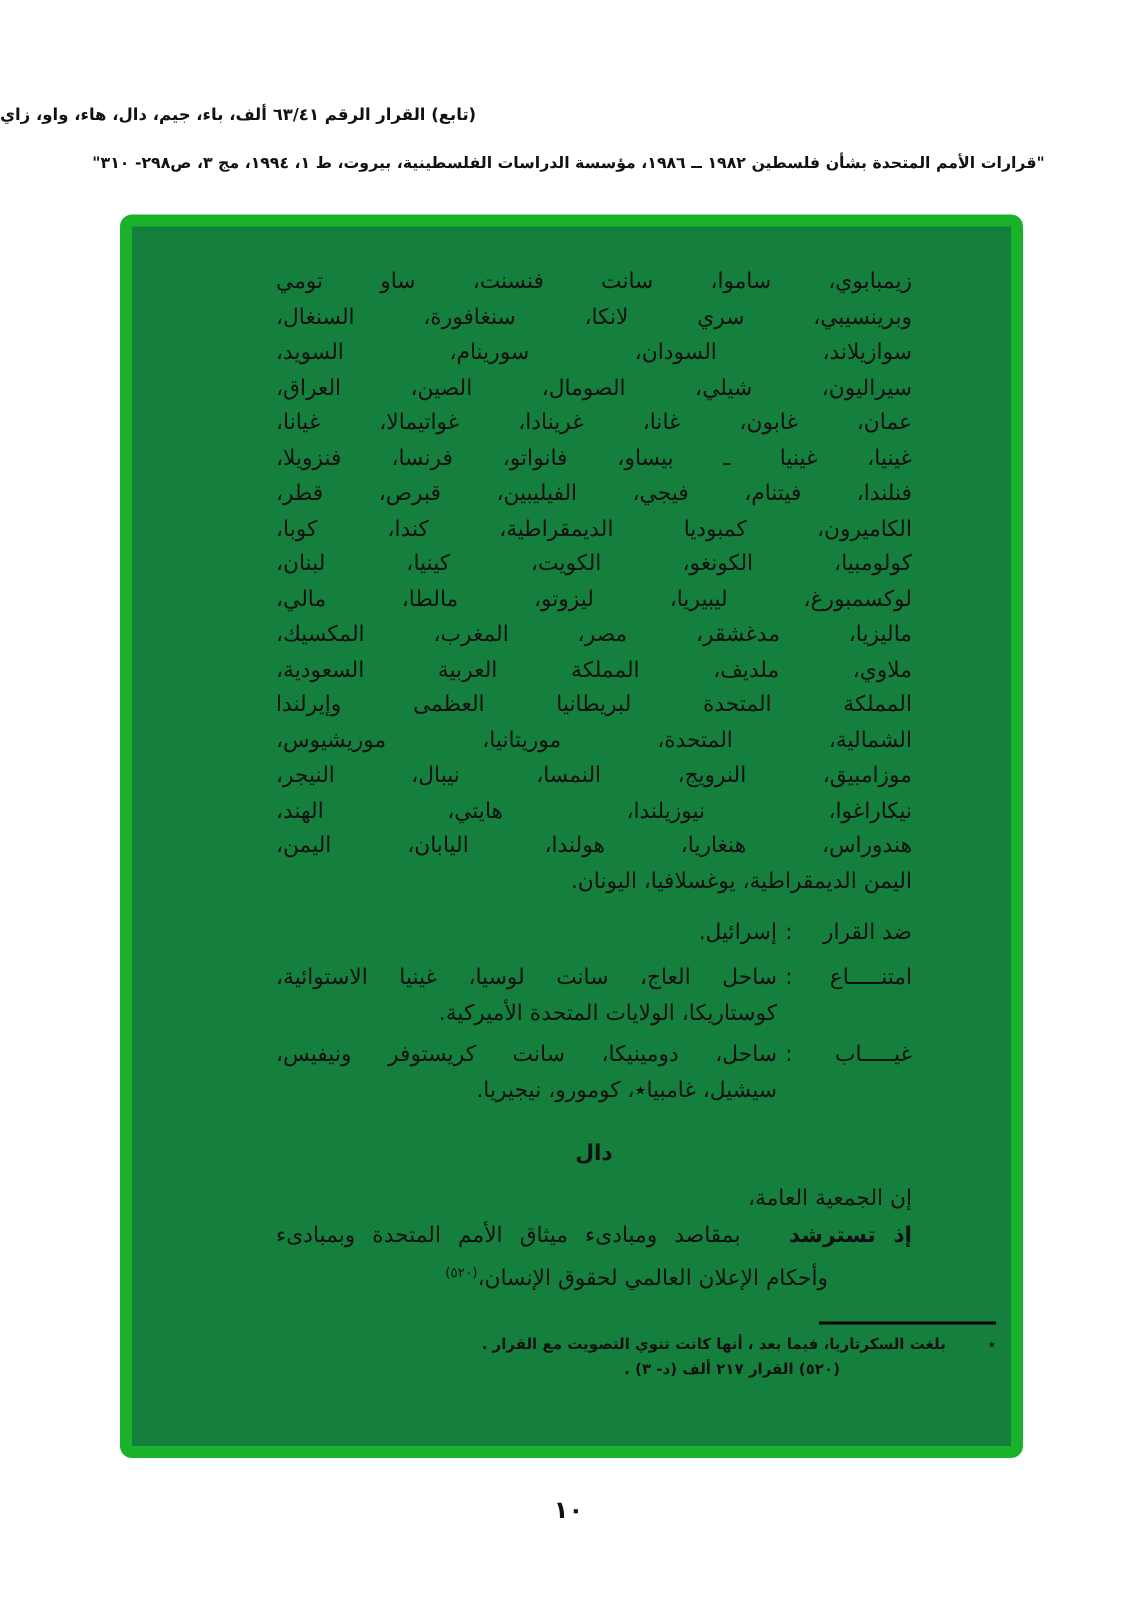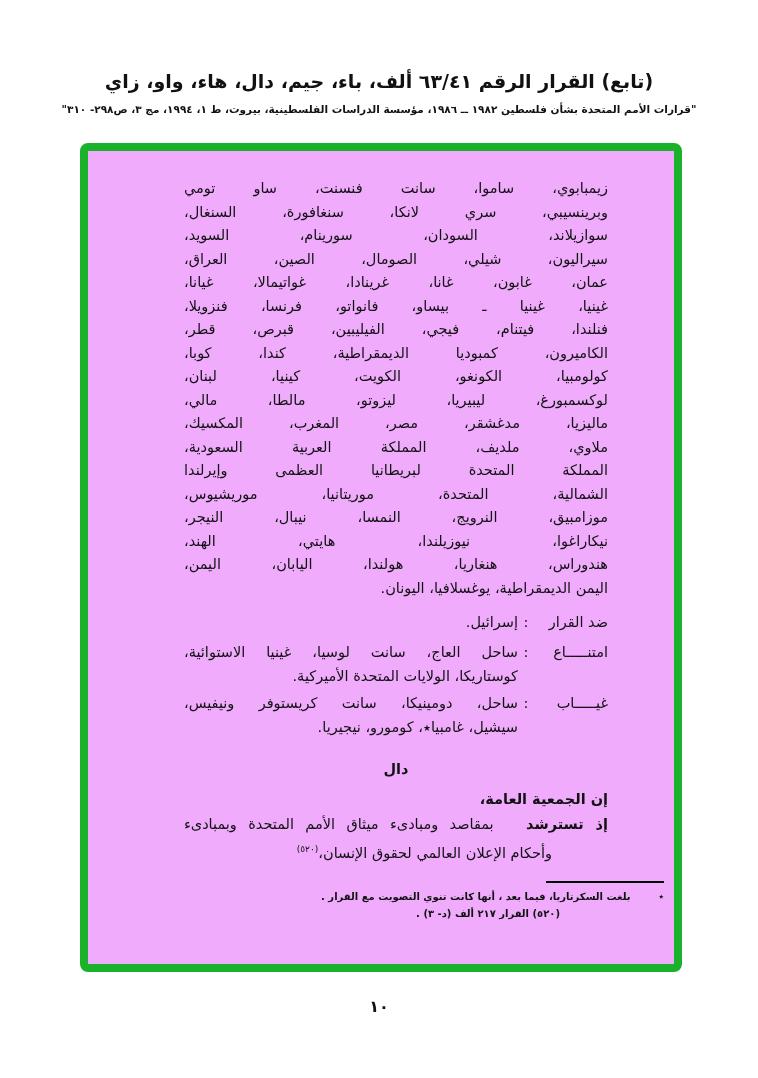--- a/index.html
+++ b/index.html
@@ -2,31 +2,31 @@
 <html lang="ar"><head>
 <meta charset="utf-8">
 <style>
   html,body{margin:0;padding:0;}
   body{
     width:758px;height:1078px;position:relative;background:#ffffff;
     font-family:"DejaVu Sans","Liberation Sans",sans-serif;color:#111;
     overflow:hidden;
   }
   .header-title{
-    position:absolute;top:70px;left:0;right:0;text-align:center;
-    direction:rtl;font-weight:bold;font-size:19px;letter-spacing:0;
+    position:absolute;top:70px;left:0;right:0;text-align:left;
+    direction:rtl;font-weight:bold;font-size:11px;letter-spacing:0;
   }
   .header-source{
     position:absolute;top:103px;left:0;right:0;text-align:center;
     direction:rtl;font-weight:bold;font-size:10.5px;
   }
   .green-box{
     position:absolute;top:143px;left:80px;width:602px;height:829px;
     box-sizing:border-box;border:8px solid #1bb22b;border-radius:8px;
-    background:#f0abfc;
+    background:#15803d;
   }
   .text-area{
     position:absolute;top:26px;right:66px;width:424px;direction:rtl;
     font-size:14.5px;
   }
   .country-line{
     line-height:23.5px;text-align:justify;text-align-last:justify;
     white-space:normal;
   }
   .country-line.last{text-align:right;text-align-last:right;}
@@ -35,21 +35,21 @@
   .vote-row.abstain{margin-top:6px;}
   .vote-row.absent{margin-top:3px;}
   .vote-label{width:74px;flex:0 0 74px;}
   .vote-colon{width:16px;flex:0 0 16px;text-align:center;}
   .vote-content{flex:1;}
   .vote-content .cline{line-height:24px;text-align:justify;text-align-last:justify;}
   .vote-content .cline.last{text-align-last:right;}
   .section-heading{
     margin-top:18px;line-height:24px;text-align:center;font-weight:bold;
   }
-  .assembly-opening{margin-top:6px;line-height:25px;font-weight:bold;}
+  .assembly-opening{margin-top:6px;line-height:25px;font-weight:normal;}
   .preamble-justified{line-height:25px;text-align:justify;text-align-last:justify;}
   .preamble-justified .b{font-weight:bold;margin-left:21px;}
   .preamble-last{line-height:25px;text-align:right;margin-right:56px;}
   .preamble-last sup{font-size:9px;vertical-align:super;}
   .footnotes{
     position:absolute;top:730px;right:10px;width:440px;direction:rtl;
     font-size:10px;font-weight:bold;text-align:right;line-height:15px;
   }
   .fn-rule{width:118px;height:2px;background:#000;margin-bottom:6px;}
   .fn-star{display:inline-block;margin-left:28px;}

